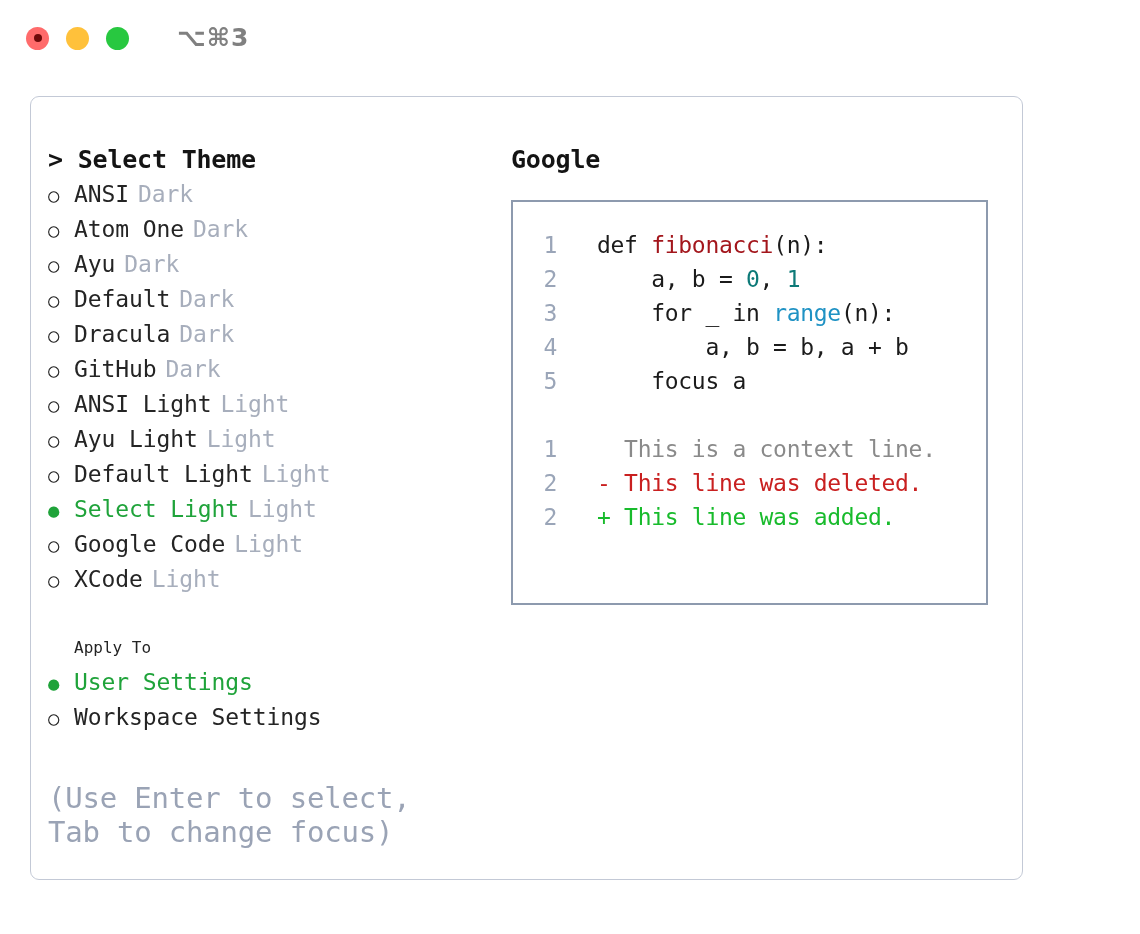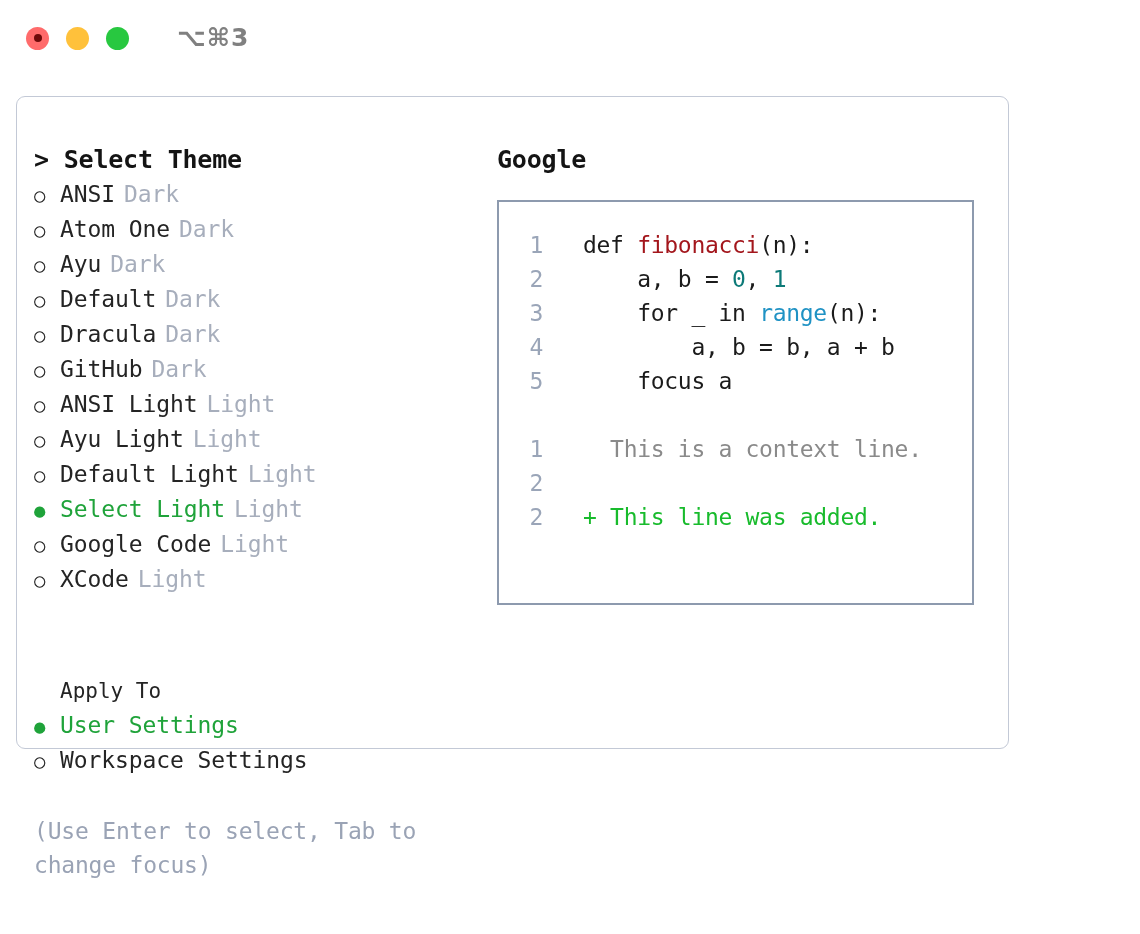--- a/index.html
+++ b/index.html
@@ -65,24 +65,24 @@
     font-weight: bold;
     color: #808080;
     letter-spacing: 1px;
     line-height: 1;
     padding-bottom: 2px;
   }
 
   
   .card {
     position: absolute;
-    left: 16px;
+    left: 30px;
     top: 96px;
     width: 993px;
-    height: 653px;
+    height: 784px;
     border: 1.5px solid #c3c9d6;
     border-radius: 9px;
     box-sizing: border-box;
     background: #ffffff;
   }
 
   .card-inner {
     display: flex;
     padding: 46px 0 0 0;
     box-sizing: border-box;
@@ -128,31 +128,30 @@
   .row.selected .label { color: #1fa33a; }
   .label { color: #242424; }
   .tag {
     color: #a7aebc;
     margin-left: 9px;
   }
 
   .section-gap { height: 34px; }
 
   .section-head {
-    font-size: 21px;
+    font-size: 16px;
     color: #242424;
     line-height: 34px;
     padding-left: 26px;
     white-space: pre;
-    margin-top: 43px;
   }
 
   .hint {
-    margin-top: 36px;
-    font-size: 23px;
+    margin-top: 46px;
+    font-size: 29px;
     line-height: 34px;
     color: #9aa3b5;
     width: 400px;
     letter-spacing: -0.2px;
   }
 
   
   .preview-title {
     font-size: 25px;
     font-weight: bold;
@@ -243,21 +242,21 @@
           <div id="code-block">
               <div class="code-line"><span class="gutter">1</span><span class="code-text"><span>def </span><span class="tok-fn">fibonacci</span><span>(n):</span></span></div>
               <div class="code-line"><span class="gutter">2</span><span class="code-text"><span>    a, b = </span><span class="tok-num">0</span><span>, </span><span class="tok-num">1</span></span></div>
               <div class="code-line"><span class="gutter">3</span><span class="code-text"><span>    for _ in </span><span class="tok-call">range</span><span>(n):</span></span></div>
               <div class="code-line"><span class="gutter">4</span><span class="code-text"><span>        a, b = b, a + b</span></span></div>
               <div class="code-line"><span class="gutter">5</span><span class="code-text"><span>    focus a</span></span></div>
             </div>
           <div class="blank-line"></div>
           <div id="diff-block">
               <div class="code-line"><span class="gutter">1</span><span class="code-text"><span class="tok-ctx">  This is a context line.</span></span></div>
-              <div class="code-line"><span class="gutter">2</span></div>
+              <div class="code-line"><span class="gutter">2</span><span class="code-text"><span class="tok-del">- This line was deleted.</span></span></div>
               <div class="code-line"><span class="gutter">2</span><span class="code-text"><span class="tok-add">+ This line was added.</span></span></div>
             </div>
         </div>
       </div>
 
     </div>
   </div>
 </div>
 
 </body></html>

